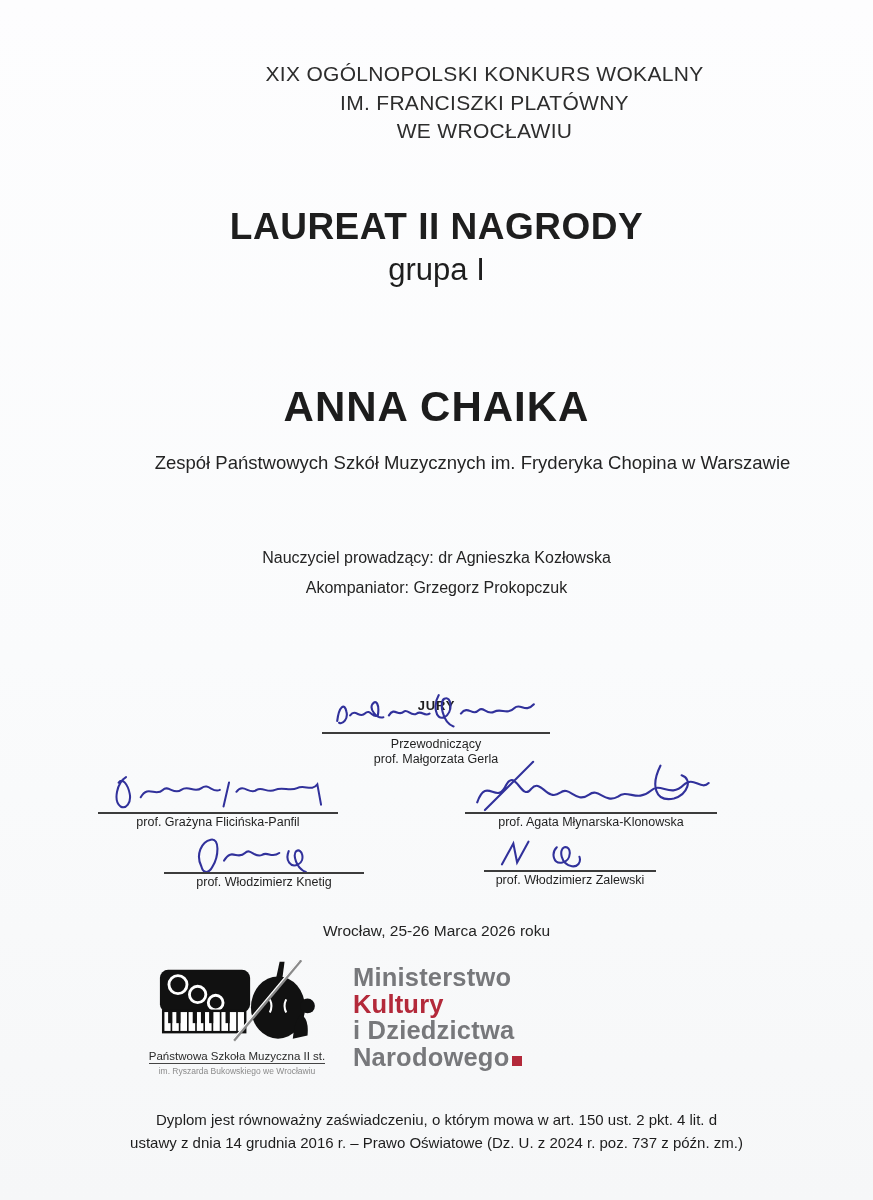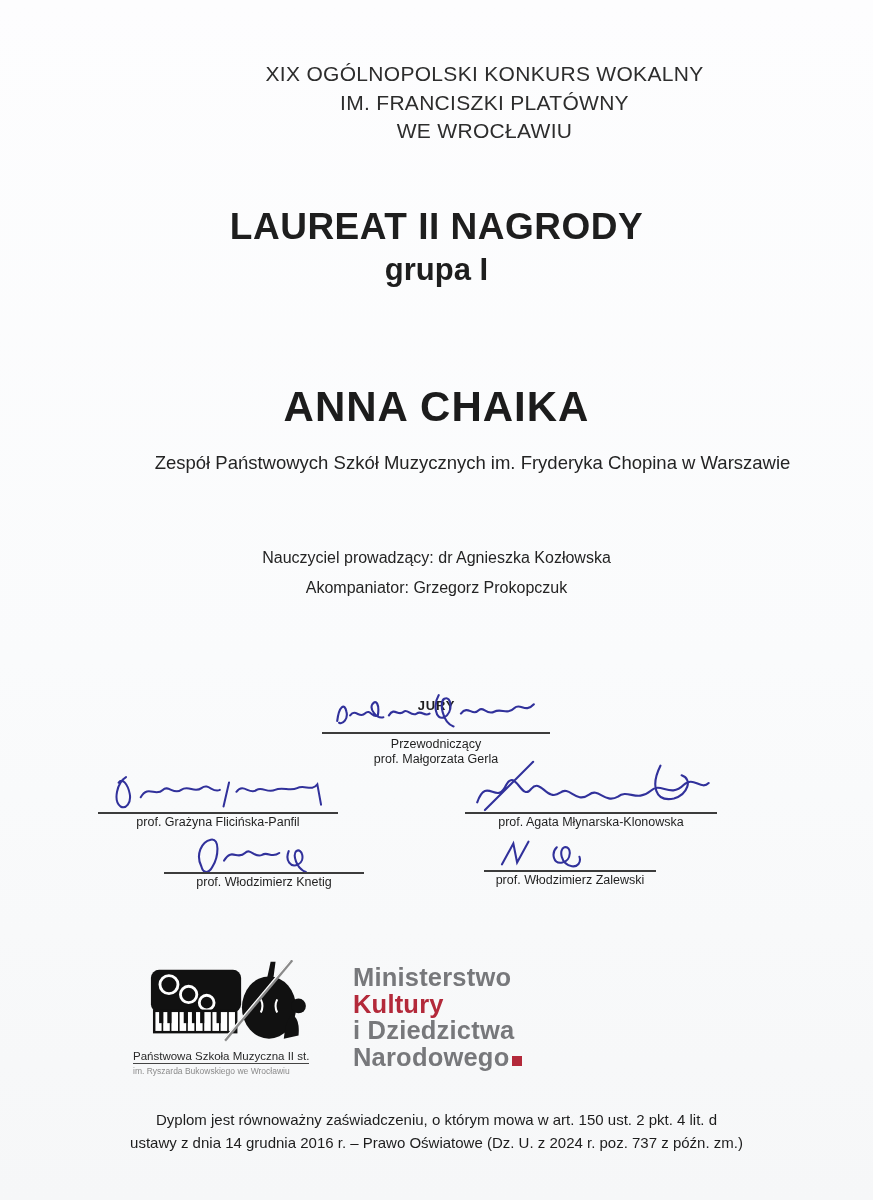--- a/index.html
+++ b/index.html
@@ -13,35 +13,35 @@
     margin:0 auto;
     background:linear-gradient(180deg,#fdfdfe 0%,#fafbfc 55%,#f6f7f8 100%);
     overflow:hidden;
     color:#222;
   }
   .center{left:0;width:100%;text-align:center;}
   .abs{position:absolute;}
 
   .header-block{top:60px;font-size:21px;line-height:28.5px;color:#2d2d2d;letter-spacing:.3px;padding-left:48px;}
   .award-title{top:206px;font-size:37px;font-weight:700;color:#1e1e1e;letter-spacing:.5px;}
-  .award-group{top:252px;font-size:31px;font-weight:700;color:#1e1e1e;}
+  .award-group{top:252px;font-size:31px;font-weight:400;color:#1e1e1e;}
   .laureate-name{top:383px;font-size:42px;font-weight:700;color:#1c1c1c;letter-spacing:1px;}
   .school-line{top:452px;font-size:18.5px;color:#242424;padding-left:36px;}
   .credits{top:543px;font-size:16px;line-height:30px;color:#242424;}
   .jury-heading{top:654px;font-size:13px;font-weight:700;letter-spacing:.8px;color:#1e1e1e;margin-top:44px;}
 
   .sig-block{position:absolute;text-align:center;}
   .sig-pad{display:block;margin:0 auto;border-bottom:2px solid #3c3c3c;}
   .sig-pad svg{display:block;}
   .sig-role{font-size:12.5px;color:#1f1f1f;margin-top:3px;}
   .sig-name{font-size:12.5px;color:#1f1f1f;margin-top:1px;}
 
   .date-line{top:922px;font-size:15.5px;color:#242424;}
 
-  .logo-school{left:133px;top:960px;width:208px;}
+  .logo-school{left:133px;top:960px;width:208px;text-align:center;}
   .logo-school .l1{font-size:11.5px;color:#2a2a2a;border-bottom:1px solid #444;display:inline-block;padding-bottom:1px;margin-top:2px;}
   .logo-school .l2{font-size:8.5px;color:#8b8b8b;margin-top:2px;}
 
   .logo-ministry{left:353px;top:964px;width:216px;text-align:left;font-weight:700;font-size:25.5px;line-height:26.5px;letter-spacing:.2px;}
   .min-gray{color:#77787b;}
   .min-red{color:#b3293a;}
   .red-dot{display:inline-block;width:10px;height:10px;background:#b3293a;margin-left:3px;}
 
   .logo-cea{left:577px;top:958px;width:198px;text-align:left;font-size:30px;line-height:28.5px;color:#3a3a3a;letter-spacing:-.5px;}
   .cea-first{color:#8e1f33;}
@@ -113,20 +113,21 @@
 
   <div class="sig-block" style="left:478px;top:836px;width:184px;">
     <span class="sig-pad" style="width:172px;">
       <svg width="172" height="34" viewBox="0 0 172 36">
         <path d="M14,30 L26,8 L30,28 L42,6 M72,12 C66,18 68,30 78,28 C88,26 88,10 80,12 C74,14 76,30 88,32 C94,33 98,28 96,22" fill="none" stroke="#31319b" stroke-width="2.2" stroke-linecap="round"></path>
       </svg>
     </span>
     <div class="sig-name">prof. Włodzimierz Zalewski</div>
   </div>
 
+  <div class="abs center date-line">Wrocław, 25-26 Marca 2026 roku</div>
 
   <div class="abs logo-school">
     <svg width="190" height="82" viewBox="0 0 200 100">
       <rect x="6" y="12" width="110" height="52" rx="10" fill="#111"></rect>
       <circle cx="28" cy="30" r="11" fill="#111" stroke="#fff" stroke-width="3.5"></circle>
       <circle cx="52" cy="42" r="10" fill="#111" stroke="#fff" stroke-width="3.5"></circle>
       <circle cx="74" cy="52" r="9" fill="#111" stroke="#fff" stroke-width="3.5"></circle>
       <rect x="10" y="62" width="100" height="26" fill="#fff" stroke="#111" stroke-width="3"></rect>
       <g stroke="#111" stroke-width="2">
         <line x1="20" y1="62" x2="20" y2="88"></line>

